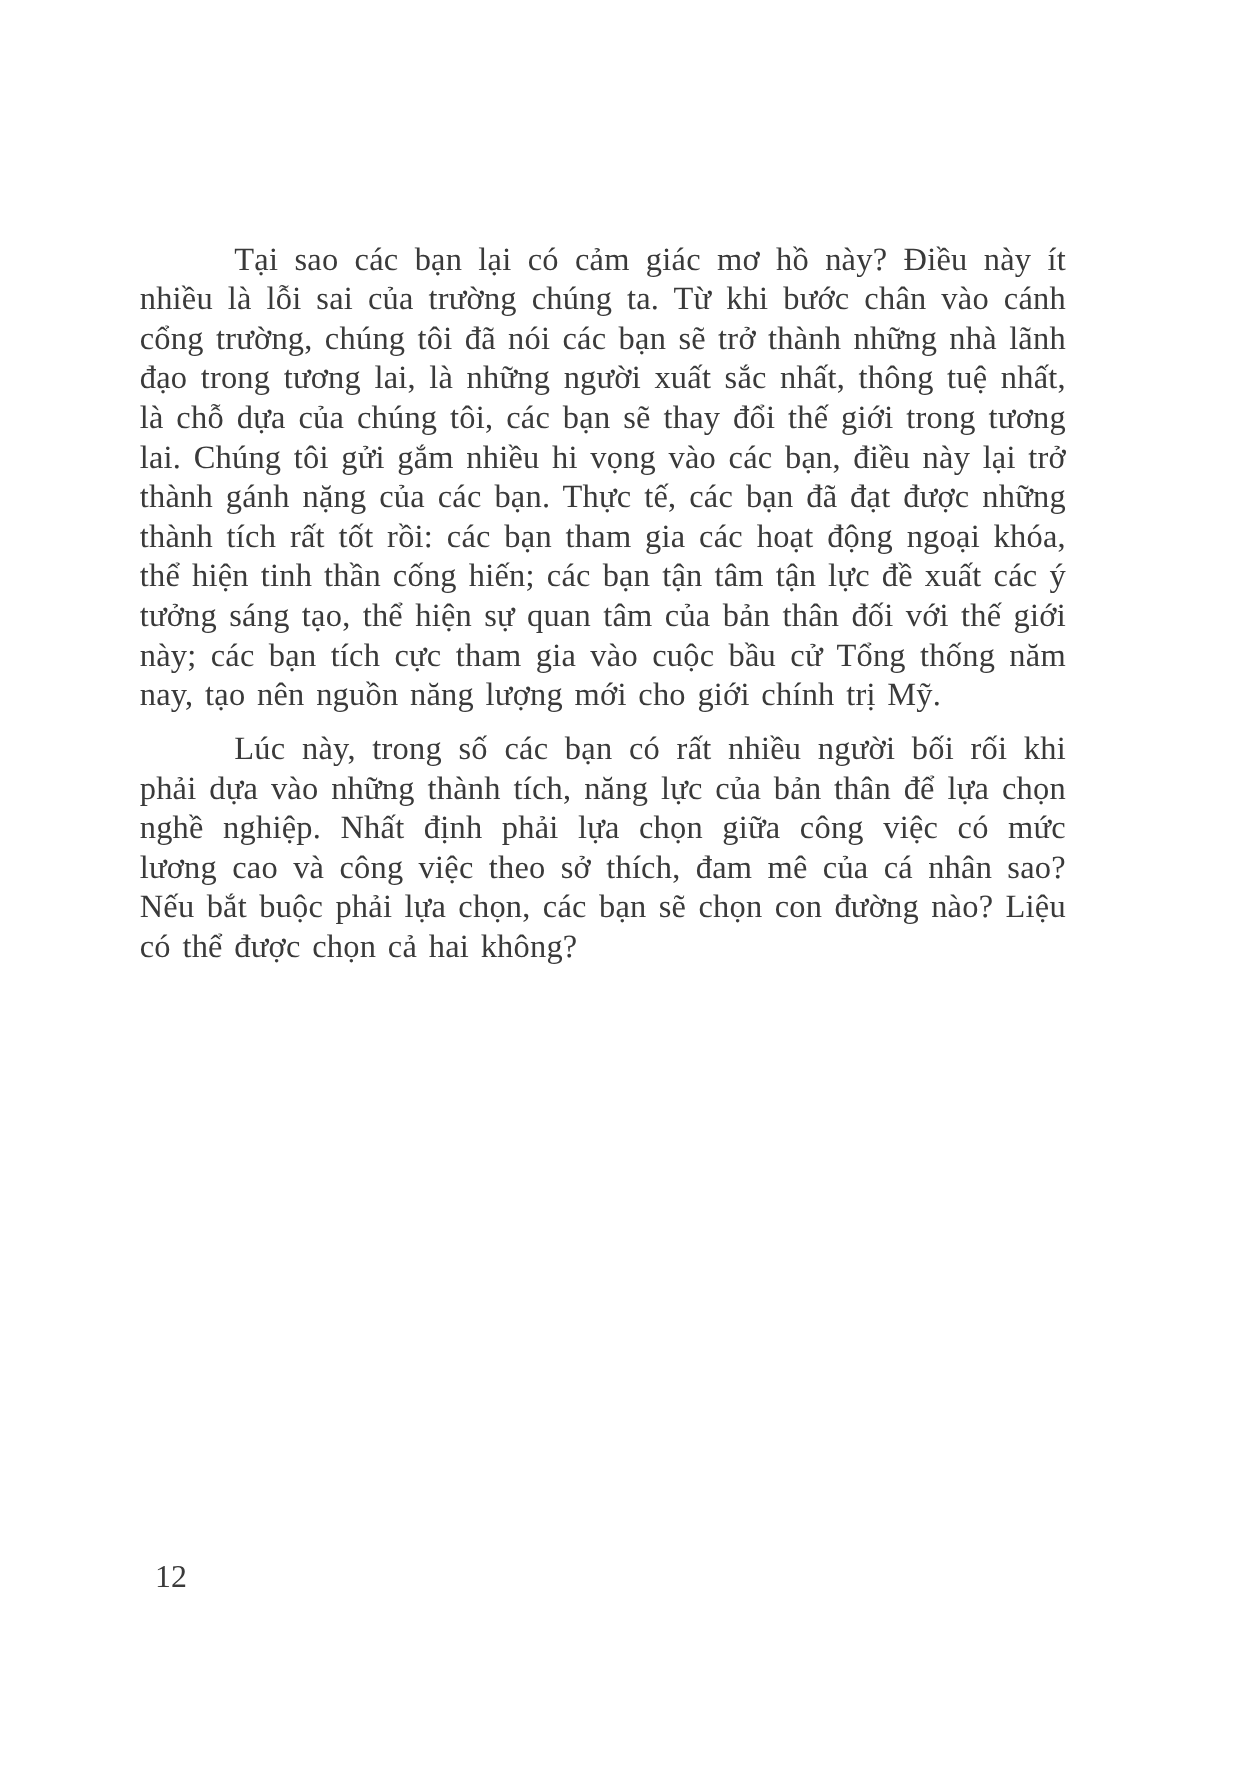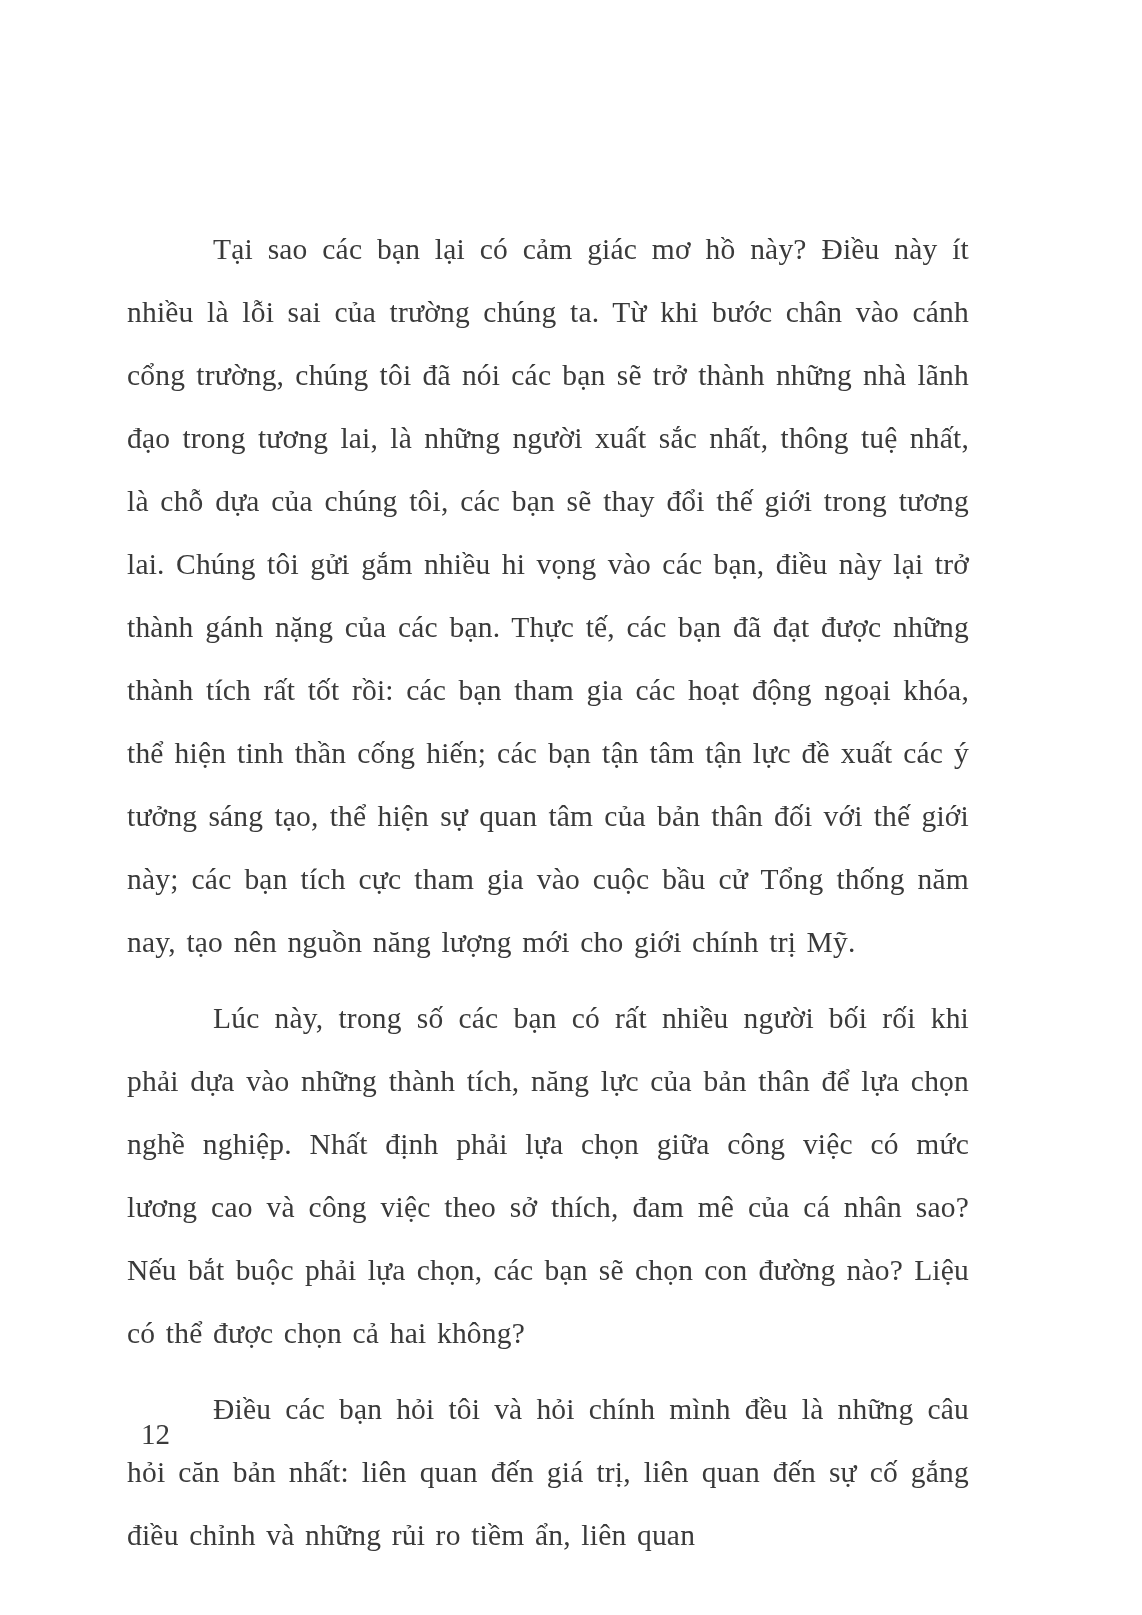--- a/index.html
+++ b/index.html
@@ -18,21 +18,21 @@
   }
   .text-block {
     position: absolute;
     left: 127px;
     top: 218px;
     width: 842px;
   }
   .text-block p {
     margin: 0 0 13px 0;
     font-size: 29.5px;
-    line-height: 63px;
+    line-height: 36px;
     text-align: justify;
     text-justify: inter-word;
     text-indent: 86px;
     word-spacing: 3px;
     letter-spacing: 0.2px;
   }
   .page-number {
     position: absolute;
     left: 127px;
     top: 1414px;
@@ -42,16 +42,15 @@
     margin-left: 14px;
   }
 </style>
 </head>
 <body>
 
 <div class="page">
   <div class="text-block">
     <p>Tại sao các bạn lại có cảm giác mơ hồ này? Điều này ít nhiều là lỗi sai của trường chúng ta. Từ khi bước chân vào cánh cổng trường, chúng tôi đã nói các bạn sẽ trở thành những nhà lãnh đạo trong tương lai, là những người xuất sắc nhất, thông tuệ nhất, là chỗ dựa của chúng tôi, các bạn sẽ thay đổi thế giới trong tương lai. Chúng tôi gửi gắm nhiều hi vọng vào các bạn, điều này lại trở thành gánh nặng của các bạn. Thực tế, các bạn đã đạt được những thành tích rất tốt rồi: các bạn tham gia các hoạt động ngoại khóa, thể hiện tinh thần cống hiến; các bạn tận tâm tận lực đề xuất các ý tưởng sáng tạo, thể hiện sự quan tâm của bản thân đối với thế giới này; các bạn tích cực tham gia vào cuộc bầu cử Tổng thống năm nay, tạo nên nguồn năng lượng mới cho giới chính trị Mỹ.</p>
     <p>Lúc này, trong số các bạn có rất nhiều người bối rối khi phải dựa vào những thành tích, năng lực của bản thân để lựa chọn nghề nghiệp. Nhất định phải lựa chọn giữa công việc có mức lương cao và công việc theo sở thích, đam mê của cá nhân sao? Nếu bắt buộc phải lựa chọn, các bạn sẽ chọn con đường nào? Liệu có thể được chọn cả hai không?</p>
-    <p>Điều các bạn hỏi tôi và hỏi chính mình đều là những câu hỏi căn bản nhất: liên quan đến giá trị, liên quan đến sự cố gắng điều chỉnh và những rủi ro tiềm ẩn, liên quan</p>
   </div>
   <div class="page-number">12</div>
 </div>
 
 </body></html>

